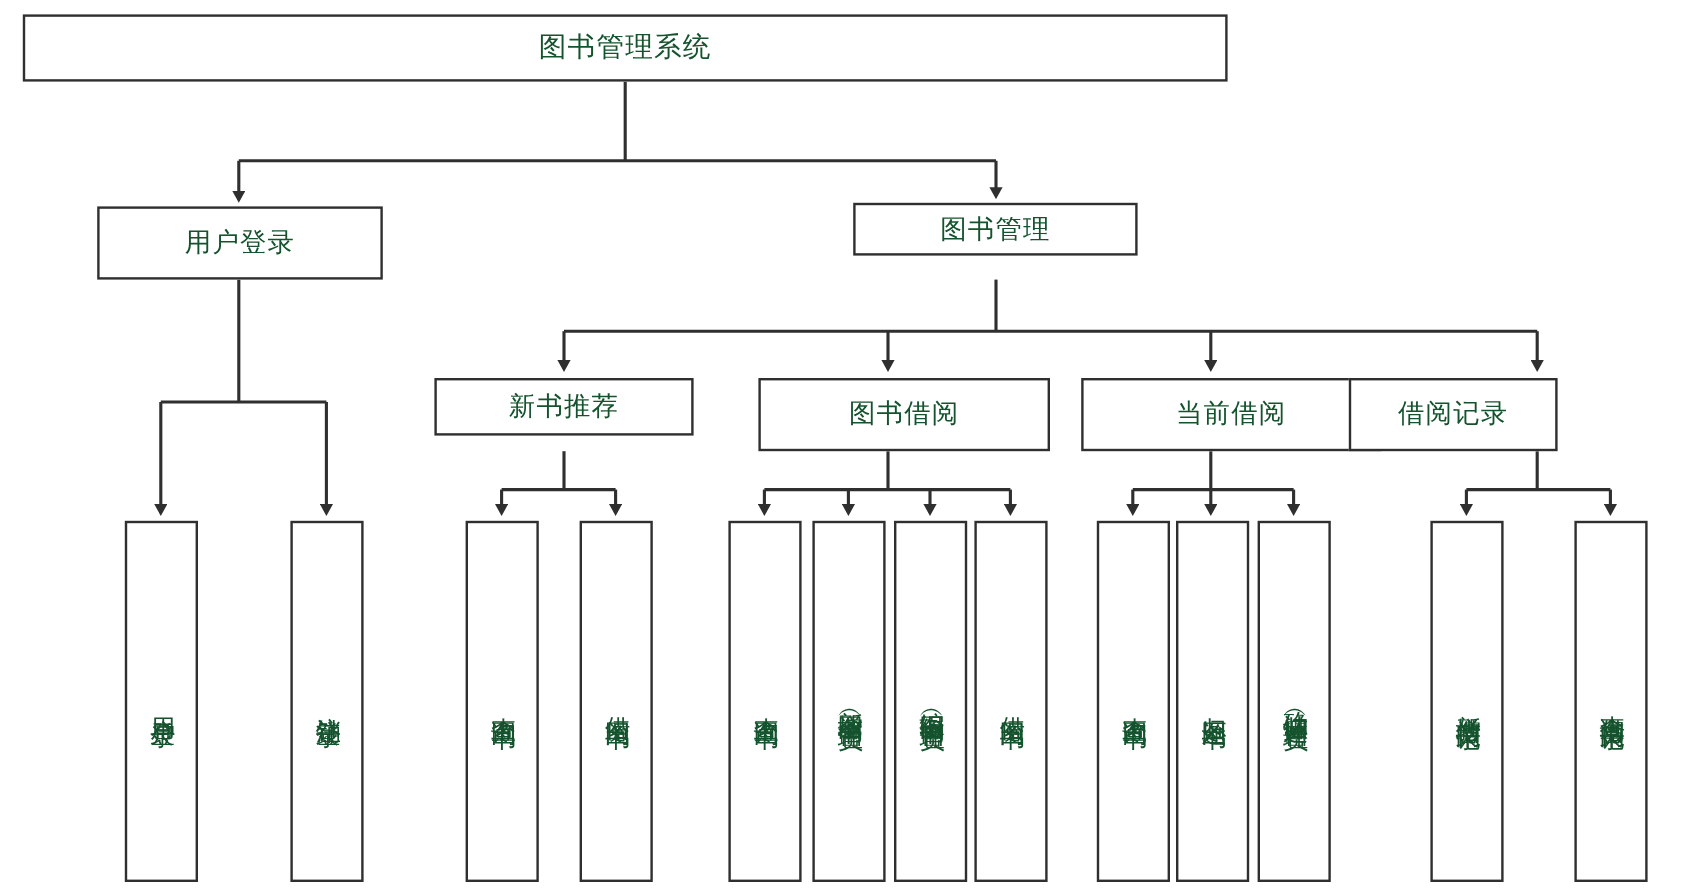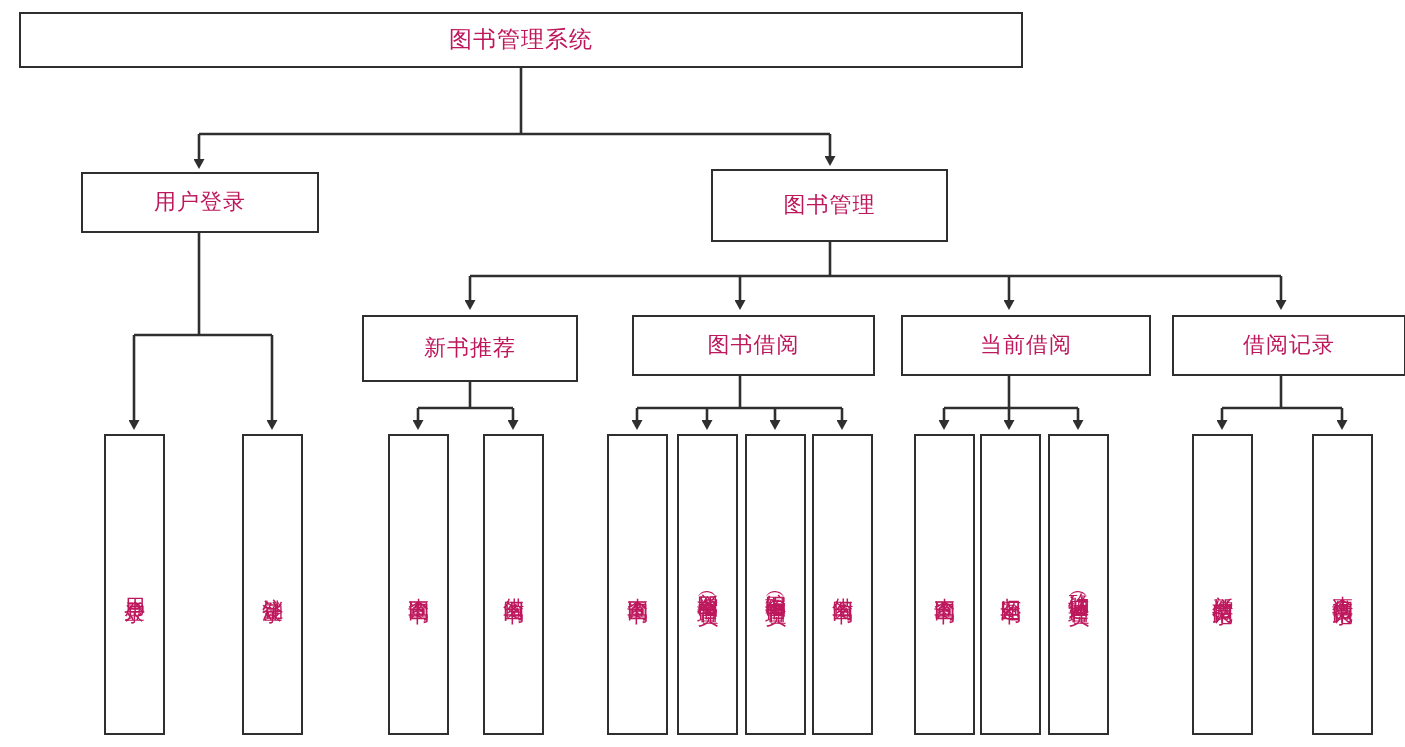--- a/index.html
+++ b/index.html
@@ -26,21 +26,21 @@
     pointer-events: none;
   }
   .node {
     position: absolute;
     box-sizing: border-box;
     border: 2.5px solid #2f2f2f;
     background: #ffffff;
     display: flex;
     align-items: center;
     justify-content: center;
-    color: #be185d;
+    color: #14532d;
   }
   .node-h {
     font-size: 22px;
     letter-spacing: 1px;
     line-height: 1.1;
   }
   .node-root {
     font-size: 23px;
   }
   .node-v {
@@ -115,26 +115,26 @@
       <path d="M1281,376 L1281,408"></path>
       <path d="M1222,408 L1342,408"></path>
       <path d="M1222,408 L1222,421" marker-end="url(#arrow)"></path>
       <path d="M1342,408 L1342,421" marker-end="url(#arrow)"></path>
     </g>
   </svg>
 
   <div class="node node-h node-root" style="left:19px; top:12px; width:1004px; height:56px;">图书管理系统</div>
 
   <div class="node node-h" style="left:81px; top:172px; width:238px; height:61px;">用户登录</div>
-  <div class="node node-h" style="left:711px; top:169px; width:237px; height:73px;">图书管理</div>
+  <div class="node node-h" style="left:711px; top:169px; width:237px; height:44px;">图书管理</div>
 
-  <div class="node node-h" style="left:362px; top:315px; width:216px; height:67px;">新书推荐</div>
+  <div class="node node-h" style="left:362px; top:315px; width:216px; height:48px;">新书推荐</div>
   <div class="node node-h" style="left:632px; top:315px; width:243px; height:61px;">图书借阅</div>
   <div class="node node-h" style="left:901px; top:315px; width:250px; height:61px;">当前借阅</div>
-  <div class="node node-h" style="left:1172px; top:315px; width:234px; height:61px;">借阅记录</div>
+  <div class="node node-h" style="left:1124px; top:315px; width:174px; height:61px;">借阅记录</div>
 
   <div class="node node-v" style="left:104px; top:434px; width:61px; height:301px;">用户登录</div>
   <div class="node node-v" style="left:242px; top:434px; width:61px; height:301px;">注销登录</div>
 
   <div class="node node-v" style="left:388px; top:434px; width:61px; height:301px;">查询图书</div>
   <div class="node node-v" style="left:483px; top:434px; width:61px; height:301px;">借阅图书</div>
 
   <div class="node node-v" style="left:607px; top:434px; width:61px; height:301px;">查询图书</div>
   <div class="node node-v" style="left:677px; top:434px; width:61px; height:301px;">新增图书（管理员）</div>
   <div class="node node-v" style="left:745px; top:434px; width:61px; height:301px;">编辑图书（管理员）</div>

